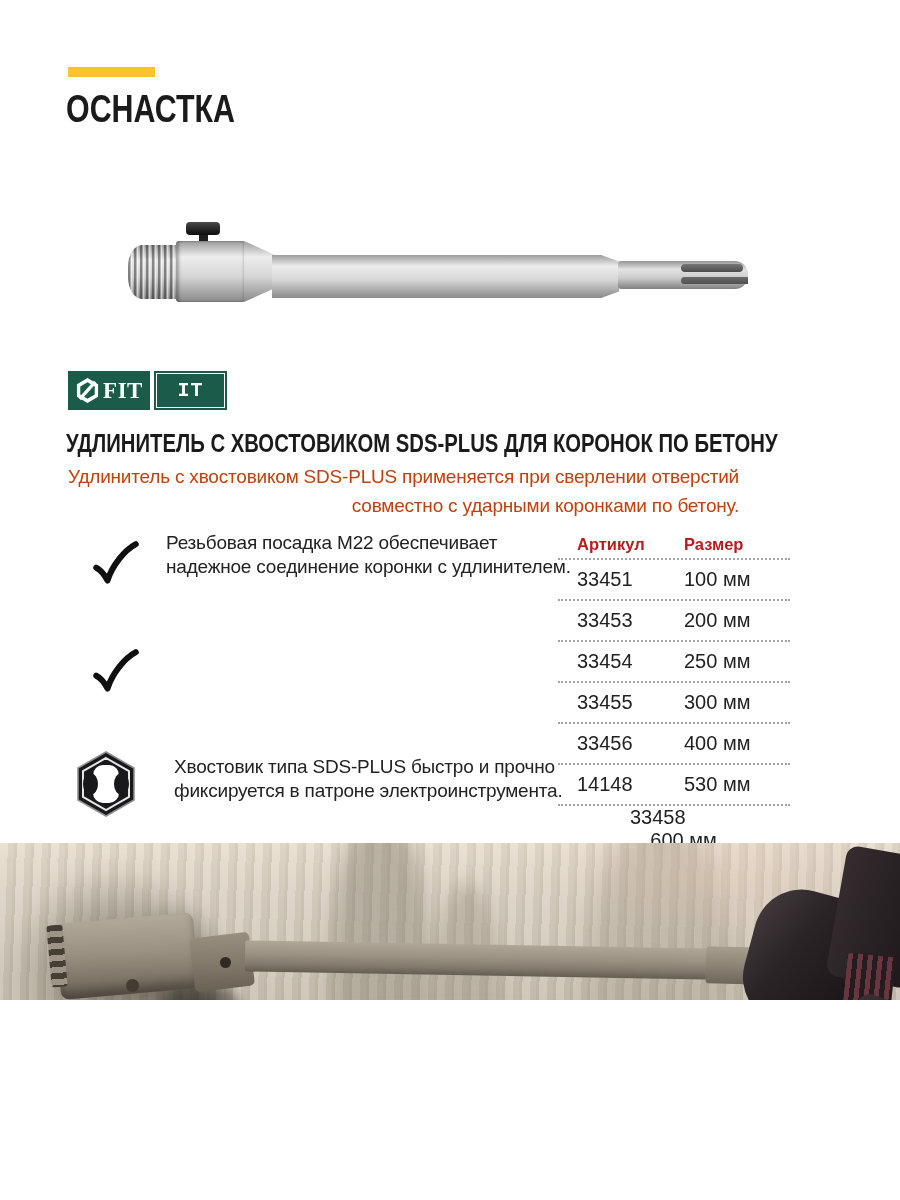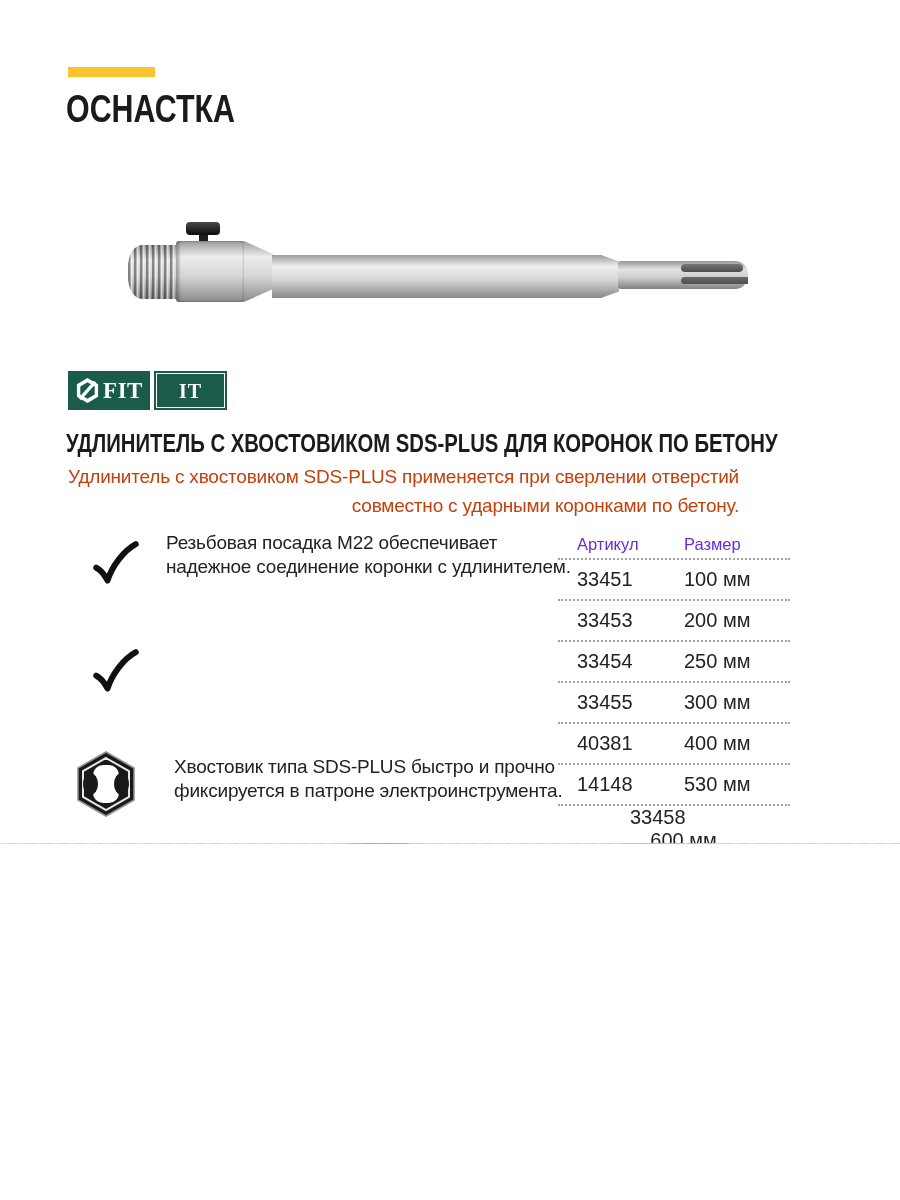--- a/index.html
+++ b/index.html
@@ -1,16 +1,16 @@
 <!DOCTYPE html>
 <html><head>
 <meta charset="utf-8">
 <style>
   html,body{margin:0;padding:0;background:#ffffff;}
-  #page{position:relative;width:900px;height:844px;background:#ffffff;overflow:hidden;
+  #page{position:relative;width:900px;height:1000px;background:#ffffff;overflow:hidden;
         font-family:"Liberation Sans",sans-serif;color:#1c1c1c;}
   .abs{position:absolute;}
 
   
   .accent-bar{left:68px;top:67px;width:87px;height:10px;background:#FBC42D;}
   .page-title{left:66px;top:88px;font-size:38px;font-weight:800;letter-spacing:0;
               transform:scaleX(.80);transform-origin:0 0;white-space:nowrap;color:#1b1b1b;}
 
   
   .metal{background:linear-gradient(180deg,#9c9c9c 0%,#ededed 26%,#d6d6d6 58%,#8a8a8a 100%);}
@@ -38,42 +38,42 @@
       background:linear-gradient(180deg,#6b6b6b,#505050);}
 
   
   .logo-fit{left:68px;top:371px;width:82px;height:39px;background:#1A5B49;
       display:flex;align-items:center;justify-content:center;gap:3px;}
   .logo-fit-text{color:#fff;font-family:"Liberation Serif",serif;font-weight:700;
       font-size:23px;letter-spacing:.5px;line-height:1;}
   .logo-it{left:154px;top:371px;width:73px;height:39px;background:#1A5B49;
       box-shadow:inset 0 0 0 2px #1A5B49, inset 0 0 0 3px #ffffff;
       display:flex;align-items:center;justify-content:center;}
-  .logo-it-text{color:#fff;font-family:Liberation Serif, serif;font-weight:700;
+  .logo-it-text{color:#fff;font-family:Liberation Mono, monospace;font-weight:700;
       font-size:20px;letter-spacing:1px;line-height:1;}
 
   
   .product-title{left:66px;top:428px;font-size:26px;font-weight:700;white-space:nowrap;
       transform:scaleX(.78);transform-origin:0 0;color:#1b1b1b;}
   .product-desc{left:68px;top:463px;font-size:19px;line-height:28.5px;
       letter-spacing:-.2px;color:#c2410c;text-align:right;}
 
   
   .feature-text{font-size:19px;line-height:23.5px;letter-spacing:-.2px;color:#222;}
   .f1{left:166px;top:531px;}
   .f2{left:166px;top:634px;}
   .f3{left:166px;top:755px;margin-left:8px;}
   .check1{left:92px;top:541px;}
   .check2{left:92px;top:649px;}
   .hexicon{left:72px;top:750px;}
 
   
   .spec-table{left:558px;top:530px;width:232px;}
   .t-head{display:flex;height:28px;align-items:center;padding-left:19px;
-      border-bottom:2px dotted #a3a3a3;font-size:16.5px;font-weight:400;color:#6d28d9;justify-content:center;}
+      border-bottom:2px dotted #a3a3a3;font-size:16.5px;font-weight:700;color:#b91c1c;justify-content:center;}
   .t-row{display:flex;height:39px;align-items:center;padding-left:19px;
       border-bottom:2px dotted #a3a3a3;font-size:20px;color:#222;}
   .t-row:last-child{border-bottom:none;flex-direction:column;}
   .c1{width:107px;}
   .c2{flex:1;}
 
   
   .photo{left:0;top:843px;width:900px;height:289px;overflow:hidden;
       background:linear-gradient(180deg,#e8ddcf 0%,#dcd3c5 14%,#cfc7b9 38%,#c6bdae 62%,#b9b0a0 88%,#b0a797 100%);}
   .photo .abs{position:absolute;}
@@ -198,21 +198,21 @@
     </div>
     <div class="t-row">
       <span class="c1">33454</span>
       <span class="c2">250 мм</span>
     </div>
     <div class="t-row">
       <span class="c1">33455</span>
       <span class="c2">300 мм</span>
     </div>
     <div class="t-row">
-      <span class="c1">40381</span>
+      <span class="c1">33456</span>
       <span class="c2">400 мм</span>
     </div>
     <div class="t-row">
       <span class="c1">14148</span>
       <span class="c2">530 мм</span>
     </div>
     <div class="t-row">
       <span class="c1">33458</span>
       <span class="c2">600 мм</span>
     </div>

